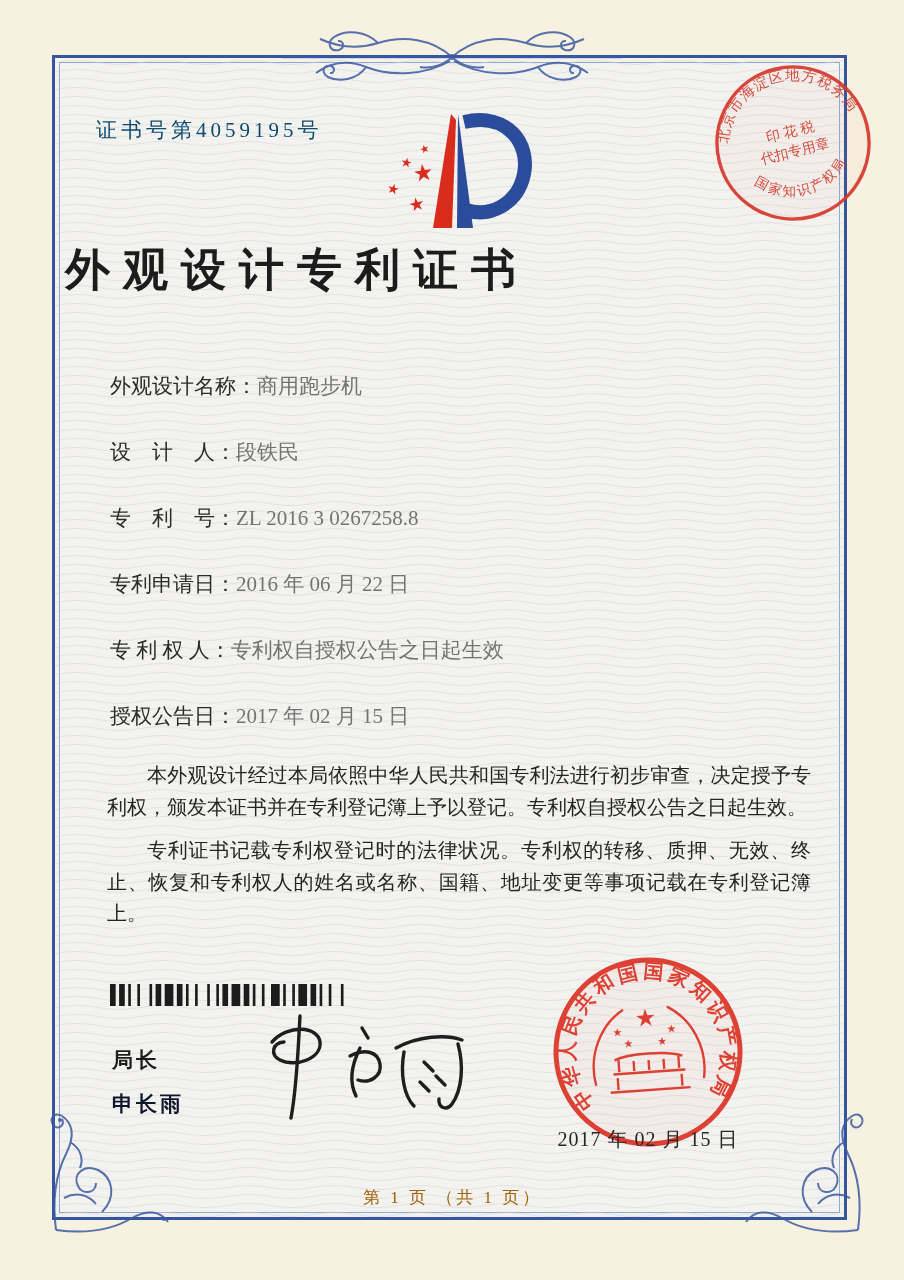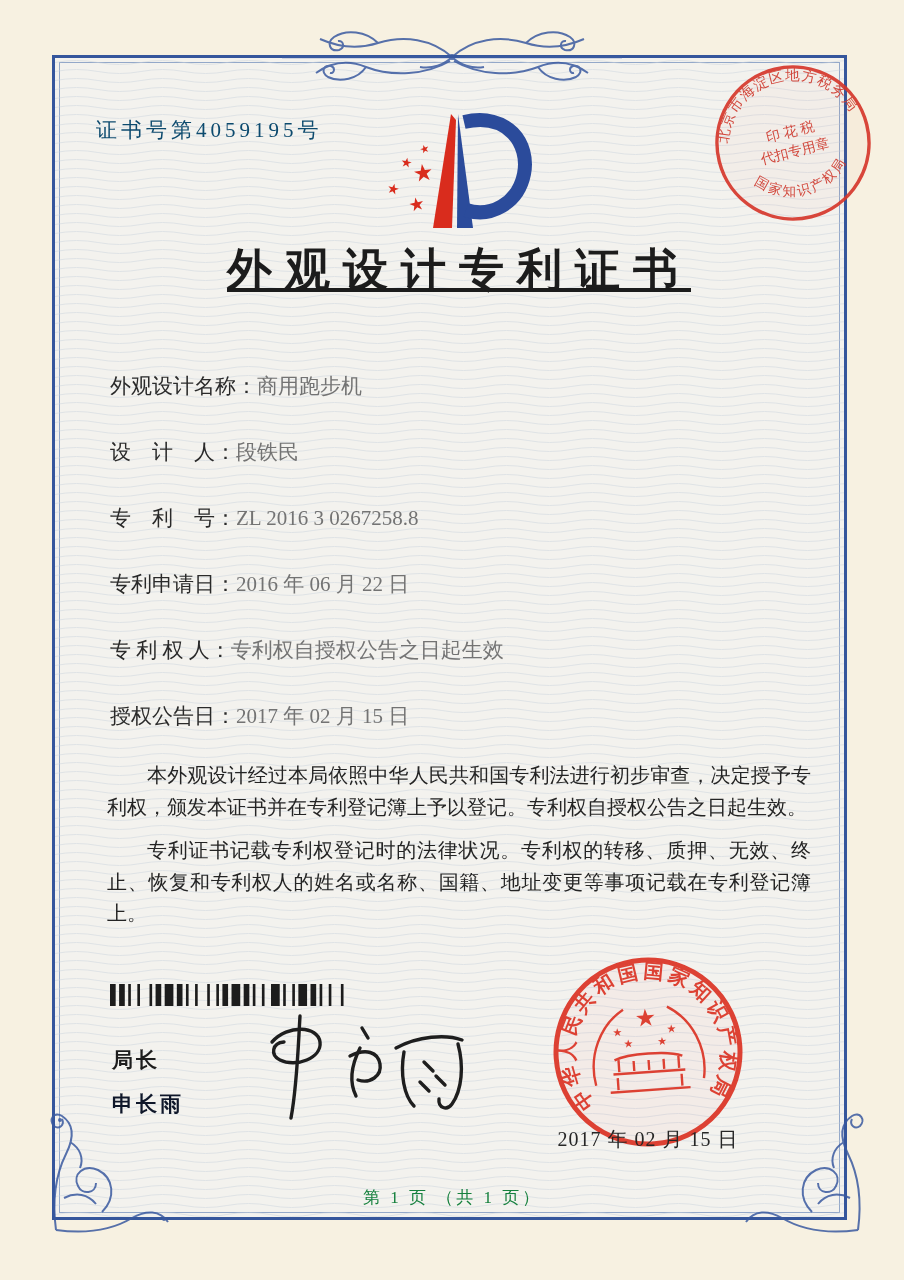--- a/index.html
+++ b/index.html
@@ -21,23 +21,23 @@
   .ornament{position:absolute;pointer-events:none;}
   #orn-top{left:282px;top:25px;}
   #orn-bl{left:44px;top:1108px;}
   #orn-br{left:740px;top:1108px;}
   .cert-no{
     position:absolute;left:96px;top:116px;font-size:21px;letter-spacing:4px;color:#0c4a6e;
   }
   .logo{position:absolute;left:368px;top:96px;}
   .tax-stamp{position:absolute;left:710px;top:60px;transform:rotate(-14deg);opacity:.92;}
   .title{
-    position:absolute;left:52px;top:240px;width:801px;text-align:center;
+    position:absolute;left:52px;top:240px;width:801px;text-align:left;
     font-size:45px;font-weight:700;letter-spacing:13px;padding-left:13px;
-    box-sizing:border-box;color:#1c1c1c;text-decoration:underline;
+    box-sizing:border-box;color:#1c1c1c;
   }
   .fields{position:absolute;left:110px;top:372px;width:700px;}
   .field{height:28px;margin-bottom:38px;font-size:21px;white-space:nowrap;}
   .field .lbl{color:#2a2a2a;}
   .field .val{color:#737373;}
   .paras{position:absolute;left:95px;top:748px;width:728px;}
   .paras p{
     margin:12px;font-size:20px;line-height:31.5px;text-indent:2em;
     text-align:justify;color:#242424;
   }
@@ -45,21 +45,21 @@
   .signature{position:absolute;left:238px;top:1006px;}
   .issuer-title{position:absolute;left:112px;top:1046px;font-size:21px;font-weight:700;letter-spacing:3px;color:#1d1d1d;}
   .issuer-name{position:absolute;left:112px;top:1090px;font-size:21px;font-weight:600;letter-spacing:3px;color:#0f172a;text-align:right;}
   .big-seal{position:absolute;left:550px;top:954px;opacity:.95;transform:rotate(-4deg);}
   .seal-date{
     position:absolute;left:548px;top:1126px;width:200px;text-align:center;
     font-size:20px;letter-spacing:1px;color:#262626;z-index:5;
   }
   .footer{
     position:absolute;left:52px;top:1186px;width:801px;text-align:center;
-    font-size:17px;letter-spacing:3px;color:#15803d;
+    font-size:17px;letter-spacing:3px;color:#a16207;
   }
   svg text{font-family:"Liberation Serif","DejaVu Serif",serif;}
 </style>
 </head>
 <body>
 
 <div class="frame"></div>
 
 <svg class="waves" width="789" height="1159">
   <defs>

